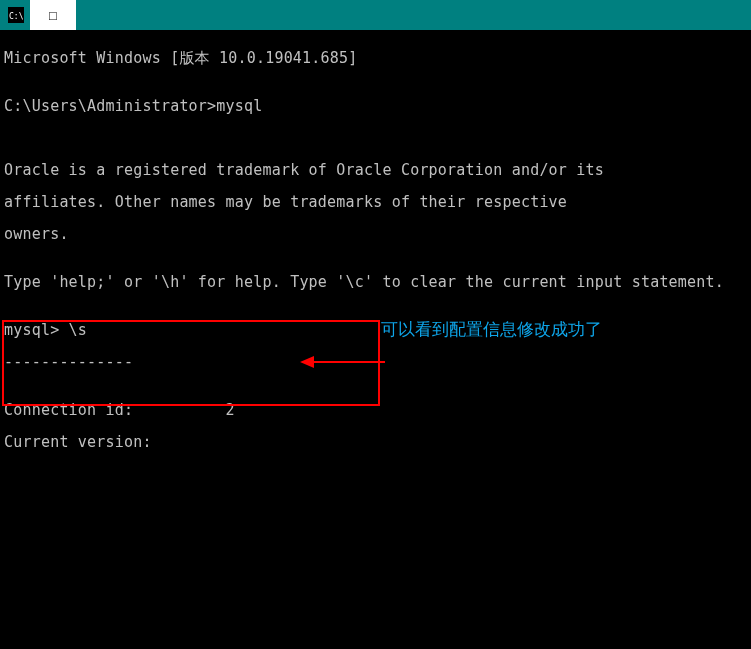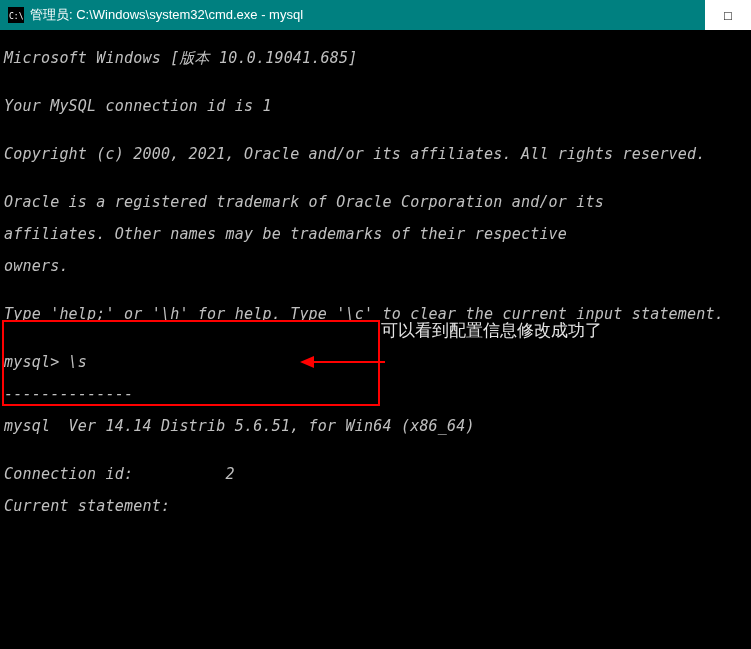--- a/index.html
+++ b/index.html
@@ -43,36 +43,36 @@
 }
 .terminal {
   padding: 4px 4px;
   color: #c0c0c0;
   font-size: 15px;
   line-height: 16px;
   white-space: pre;
   font-family: "NSimSun", "SimSun", Consolas, monospace;
   position: relative;
 }
-.terminal-line { letter-spacing: 0.2px; font-style: italic; }
+.terminal-line { letter-spacing: 0.2px; }
 .highlight-box {
   position: absolute;
   border: 2px solid #f00;
   left: 2px;
   top: 290px;
   width: 378px;
   height: 86px;
   pointer-events: none;
 }
 .annotation {
   position: absolute;
   left: 381px;
   top: 293px;
-  color: #e5e5e5;
-  font-family: Liberation Sans, sans-serif;
+  color: #0ea5e9;
+  font-family: Liberation Mono, monospace;
   font-size: 17px;
   pointer-events: none;
   text-align: right;
 }
 .arrow {
   position: absolute;
   left: 300px;
   top: 322px;
   pointer-events: none;
 }
@@ -80,45 +80,42 @@
 </head>
 <body>
 
 <div class="titlebar">
   <div class="icon">
     <svg width="16" height="16" viewBox="0 0 16 16">
       <rect x="0" y="0" width="16" height="16" fill="#000"></rect>
       <text x="1" y="12" font-size="8" fill="#fff" font-family="monospace">C:\</text>
     </svg>
   </div>
-  <div class="title">管理员: C:\Windows\system32\cmd.exe - mysql</div>
   <div class="controls">
     <div class="btn">□</div>
   </div>
 </div>
 
 <div class="terminal">
 <div class="terminal-line">Microsoft Windows [版本 10.0.19041.685]</div>
 <div class="terminal-line"></div>
-<div class="terminal-line">Your MySQL connection id is 1</div>
+<div class="terminal-line">C:\Users\Administrator&gt;mysql</div>
 <div class="terminal-line"></div>
-<div class="terminal-line">Copyright (c) 2000, 2021, Oracle and/or its affiliates. All rights reserved.</div>
 <div class="terminal-line"></div>
 <div class="terminal-line">Oracle is a registered trademark of Oracle Corporation and/or its</div>
 <div class="terminal-line">affiliates. Other names may be trademarks of their respective</div>
 <div class="terminal-line">owners.</div>
 <div class="terminal-line"></div>
 <div class="terminal-line">Type 'help;' or '\h' for help. Type '\c' to clear the current input statement.</div>
 <div class="terminal-line"></div>
 <div class="terminal-line">mysql&gt; \s</div>
 <div class="terminal-line">--------------</div>
-<div class="terminal-line">mysql  Ver 14.14 Distrib 5.6.51, for Win64 (x86_64)</div>
 <div class="terminal-line"></div>
 <div class="terminal-line">Connection id:          2</div>
-<div class="terminal-line">Current statement:</div>
+<div class="terminal-line">Current version:</div>
 
 
 
 
 
 
 
 
 
 

